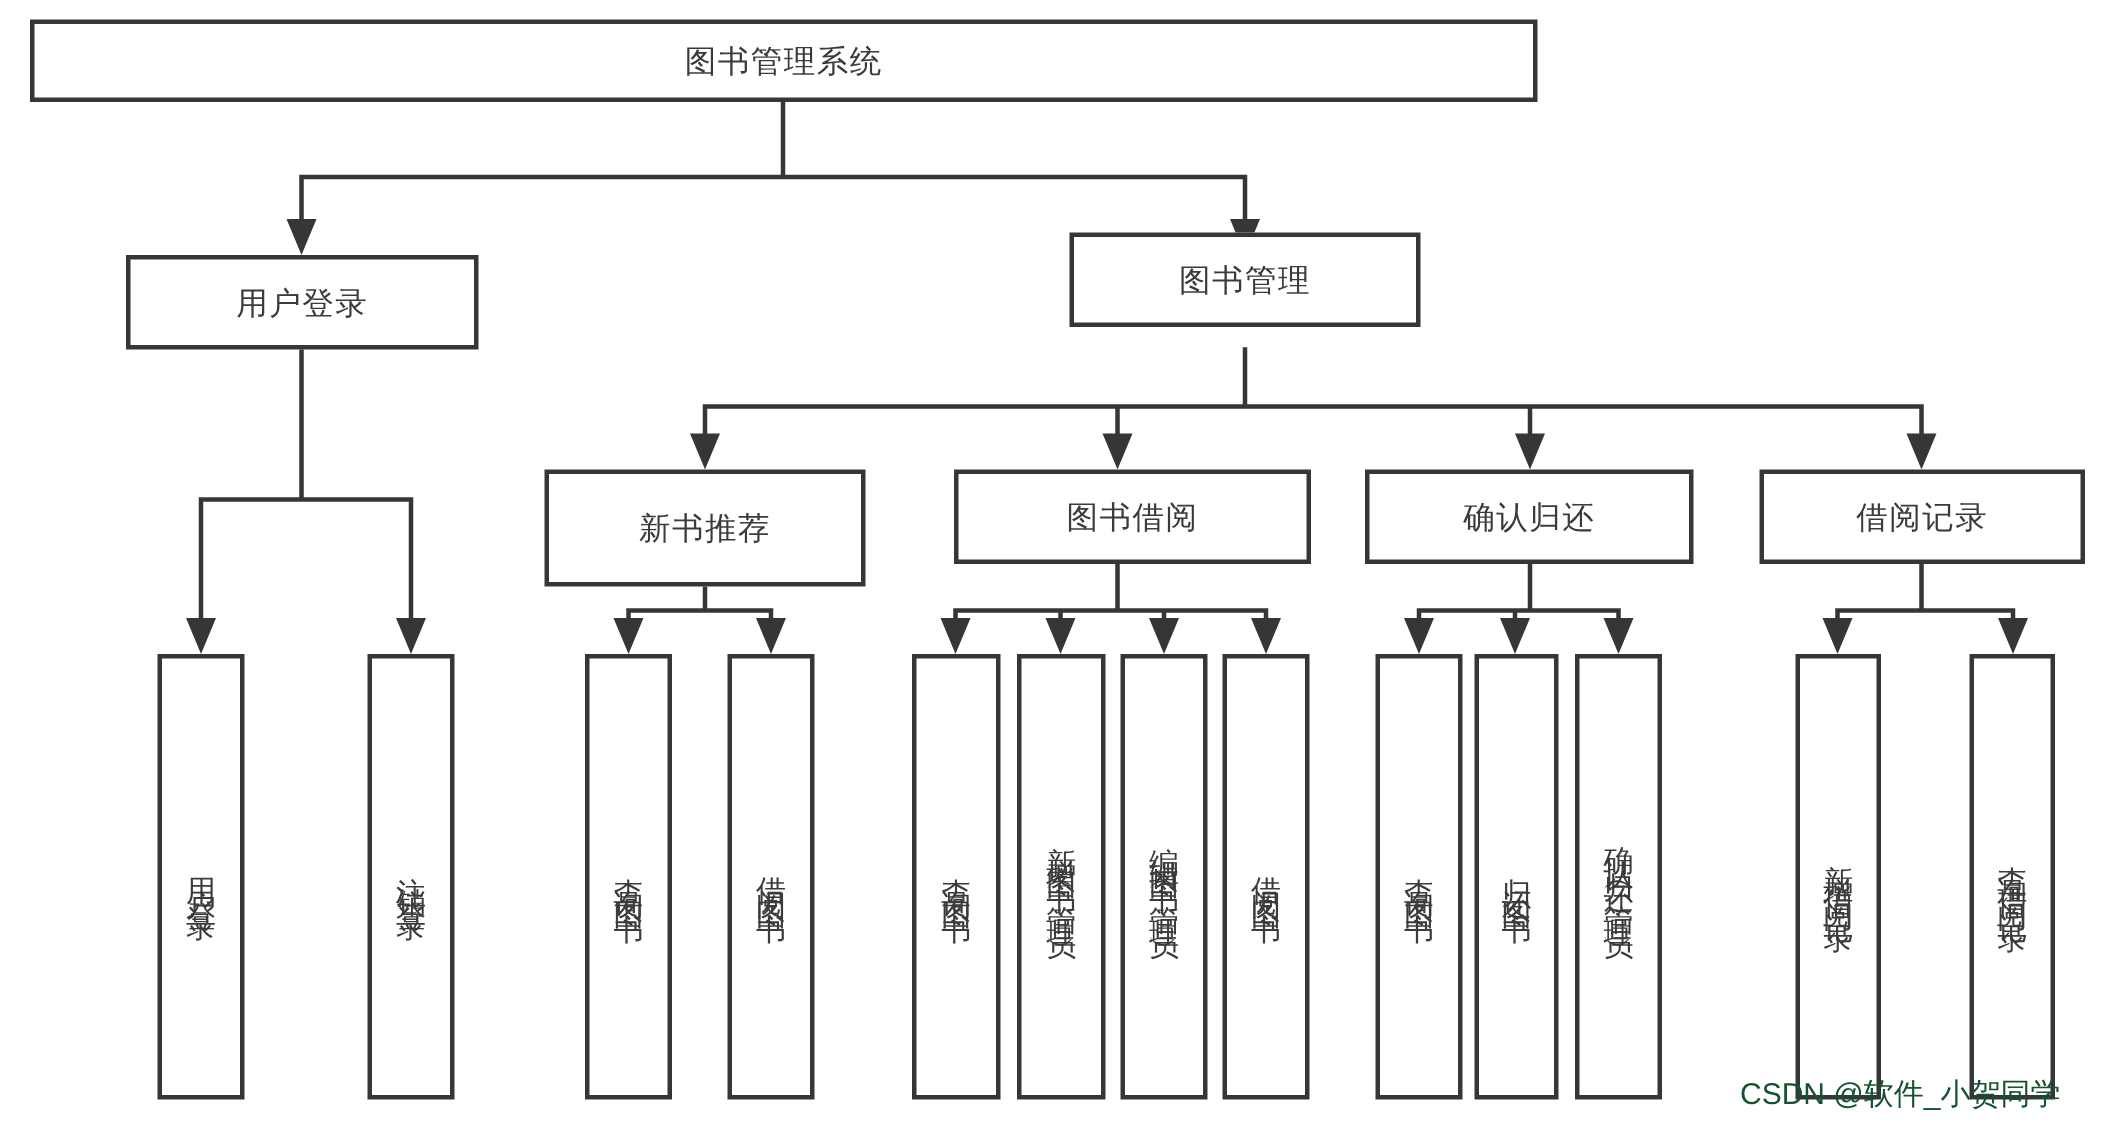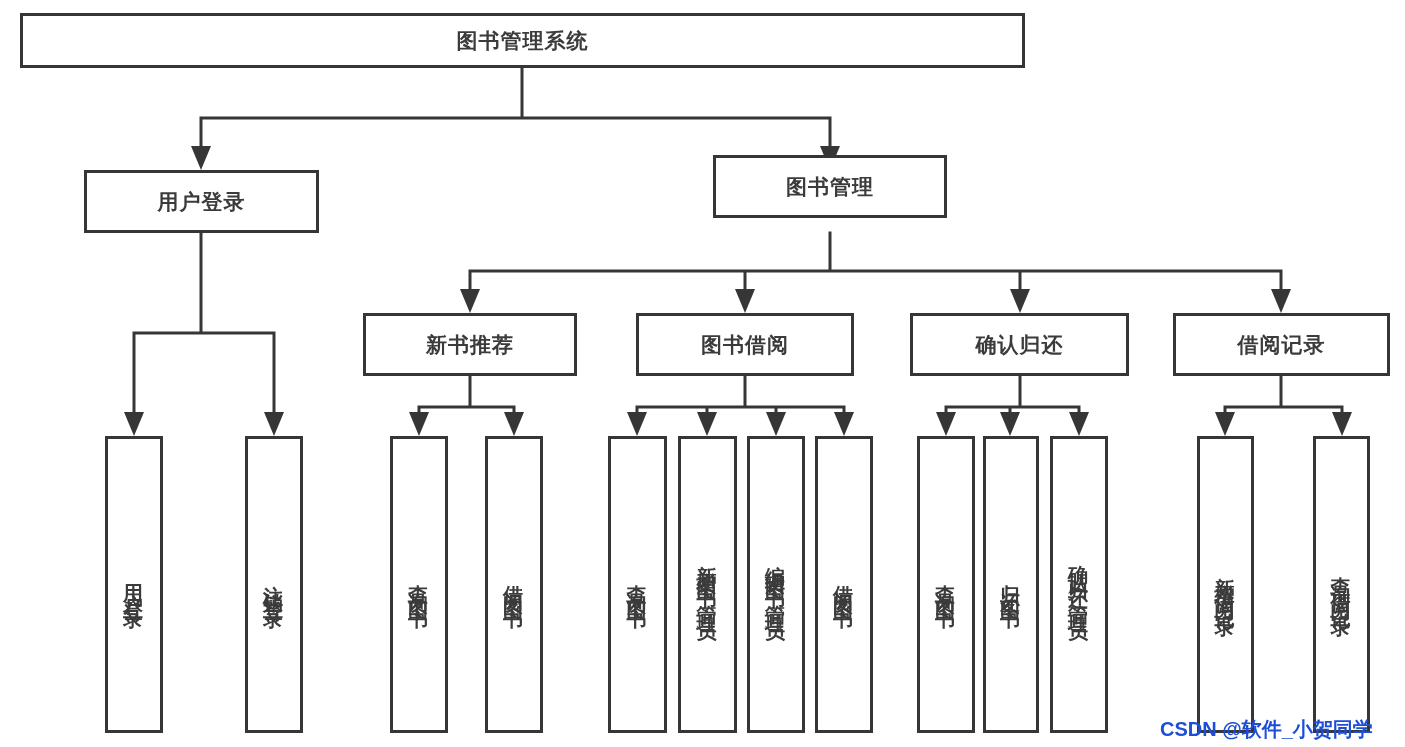--- a/index.html
+++ b/index.html
@@ -3,21 +3,20 @@
 <meta charset="utf-8">
 <style>
   html, body { margin: 0; padding: 0; background: #ffffff; }
   .canvas {
     position: relative;
     width: 1405px;
     height: 747px;
     background: #ffffff;
     font-family: "Liberation Sans", sans-serif;
     overflow: hidden;
-    font-weight: bold;
   }
   svg.connectors {
     position: absolute;
     left: 0; top: 0;
     width: 1405px; height: 747px;
   }
   .box {
     position: absolute;
     box-sizing: border-box;
     border: 3px solid #363636;
@@ -37,21 +36,21 @@
     text-orientation: mixed;
     font-size: 20px;
     letter-spacing: 8px;
     white-space: nowrap;
   }
   .watermark {
     position: absolute;
     left: 1160px;
     top: 716px;
     font-size: 20px;
-    color: #1d4ed8;
+    color: #14532d;
     white-space: nowrap;
     z-index: 5;
   }
 </style>
 </head>
 <body>
 
 <div class="canvas">
 
   <svg class="connectors" viewBox="0 0 1405 747" xmlns="http://www.w3.org/2000/svg">
@@ -91,24 +90,24 @@
     <span>图书管理系统</span>
   </div>
 
   <div class="box hbox" style="left:84px; top:170px; width:235px; height:63px;">
     <span>用户登录</span>
   </div>
   <div class="box hbox" style="left:713px; top:155px; width:234px; height:63px;">
     <span>图书管理</span>
   </div>
 
-  <div class="box hbox" style="left:363px; top:313px; width:214px; height:63px;">
+  <div class="box hbox" style="left:363px; top:313px; width:214px; height:78px;">
     <span>新书推荐</span>
   </div>
-  <div class="box hbox" style="left:636px; top:313px; width:218px; height:63px;">
+  <div class="box hbox" style="left:636px; top:313px; width:238px; height:63px;">
     <span>图书借阅</span>
   </div>
   <div class="box hbox" style="left:910px; top:313px; width:219px; height:63px;">
     <span>确认归还</span>
   </div>
   <div class="box hbox" style="left:1173px; top:313px; width:217px; height:63px;">
     <span>借阅记录</span>
   </div>
 
   <div class="box vbox" style="left:105px; top:436px; width:58px; height:297px;">

